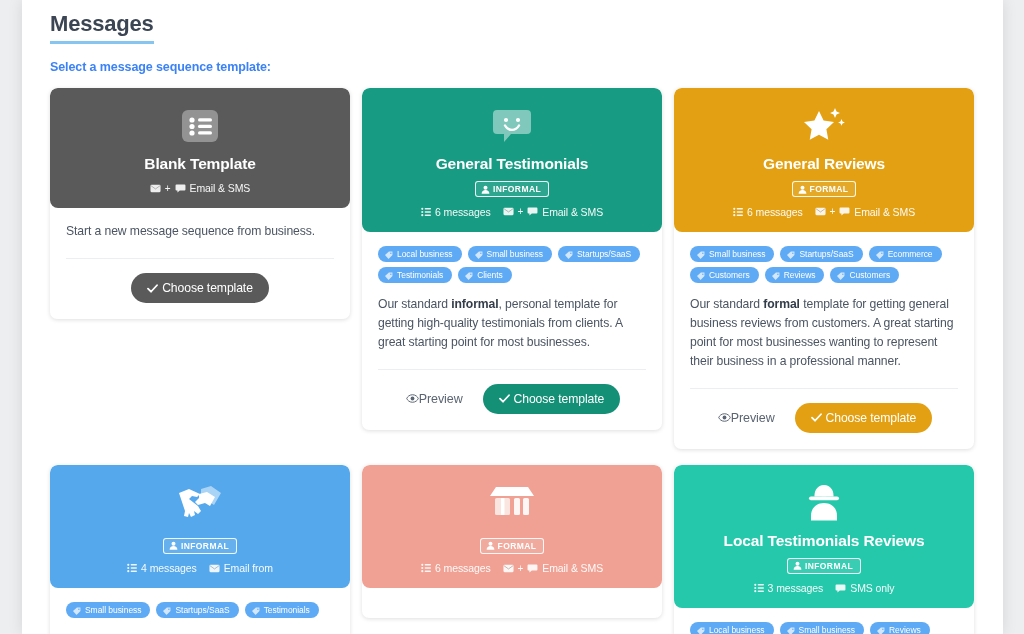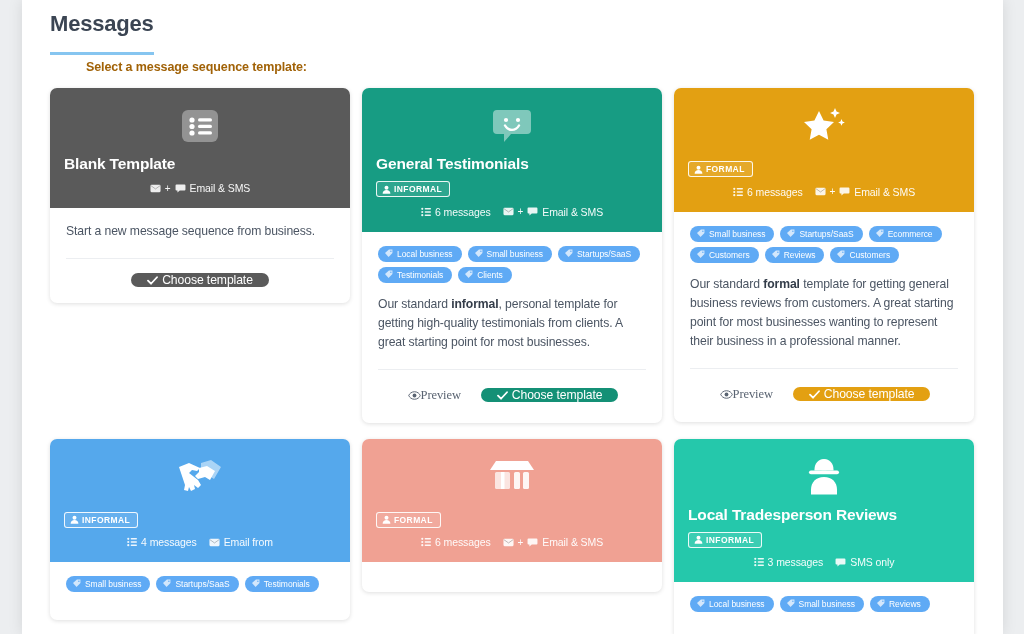--- a/index.html
+++ b/index.html
@@ -37,33 +37,32 @@
     left: 28px;
     top: 10px;
   }
   .page-title {
     font-size: 22px;
     font-weight: bold;
     color: #3b4553;
     letter-spacing: -0.2px;
     line-height: 28px;
     display: inline-block;
-    padding-bottom: 14px;
+    padding-bottom: 3px;
     border-bottom: 3px solid #0f766e;
   }
 
   .subtitle {
     position: absolute;
     left: 28px;
     top: 60px;
     font-size: 12.5px;
     font-weight: bold;
-    color: #a16207;
+    color: #3b82f6;
     letter-spacing: -0.1px;
-    margin-left: 36px;
   }
 
   
   .grid {
     position: absolute;
     left: 28px;
     top: 88px;
     width: 925px;
     display: flex;
     flex-wrap: wrap;
@@ -77,23 +76,24 @@
     box-shadow: 0 1px 4px rgba(0,0,0,0.13);
     overflow: hidden;
     display: flex;
     flex-direction: column;
     align-self: flex-start;
   }
 
   
   .card-head {
     padding: 16px 14px 14px;
-    text-align: left;
+    text-align: center;
     color: #ffffff;
     position: relative;
+    border-radius: 8px;
   }
   .head-icon {
     height: 44px;
     display: flex;
     align-items: center;
     justify-content: center;
     margin-bottom: 6px;
   }
   .head-icon svg { display: block; }
 
@@ -148,21 +148,21 @@
   }
 
   .tags {
     display: flex;
     flex-wrap: wrap;
     gap: 5px 6px;
     margin-bottom: 12px;
   }
   .tag {
     display: inline-flex;
-    align-items: flex-start;
+    align-items: flex-end;
     gap: 4px;
     background: #5faaf5;
     color: #ffffff;
     border-radius: 10px;
     padding: 3px 9px 3px 7px;
     font-size: 8.5px;
     letter-spacing: -0.05px;
     white-space: nowrap;
   }
   .tag svg { display: block; opacity: 0.85; }
@@ -189,33 +189,33 @@
   }
 
   .preview-btn {
     display: inline-flex;
     align-items: center;
     background: transparent;
     border: none;
     font-size: 12.5px;
     color: #5a6472;
     cursor: pointer;
-    font-family: Liberation Serif, serif;
+    font-family: Liberation Sans, sans-serif;
     letter-spacing: -0.1px;
     padding: 4px 2px;
   }
   .preview-btn svg { display: block; }
 
   .choose-btn {
     display: inline-flex;
     align-items: center;
     gap: 4px;
     border: none;
     border-radius: 15px;
-    padding: 0 16px;
+    padding: 8px 16px;
     font-size: 12.2px;
     color: #ffffff;
     cursor: pointer;
     font-family: inherit;
     letter-spacing: -0.1px;
     white-space: nowrap;
   }
   .choose-btn svg { display: block; }
 
   .blank-body .desc { margin-bottom: 0; }
@@ -397,21 +397,21 @@
             </div>
           </div>
         </div>
         <div class="card">
           <div class="card-head" style="background:#e3a012"><div class="head-icon">
               <svg width="44" height="42" viewBox="0 0 44 42">
                 <path d="M17 6l4.6 9.5 10.4 1.5-7.6 7.3 1.9 10.4L17 29.8 7.7 34.7l1.9-10.4L2 17l10.4-1.5z" fill="#fff"></path>
                 <path d="M33 3l1.5 3.6L38 8l-3.5 1.4L33 13l-1.5-3.6L28 8l3.5-1.4z" fill="#fff"></path>
                 <path d="M39.5 14l1 2.4 2.4 1-2.4 1-1 2.4-1-2.4-2.4-1 2.4-1z" fill="#fff"></path>
               </svg>
-            </div><div class="badge">
+            </div><div class="card-title">General Reviews</div><div class="badge">
               <span>
                 <svg width="9" height="9" viewBox="0 0 10 10">
                   <circle cx="5" cy="3" r="2.2" fill="#fff"></circle>
                   <path d="M0.7 9.6c0-2.5 1.9-4 4.3-4s4.3 1.5 4.3 4z" fill="#fff"></path>
                 </svg>
               </span>
               <span>FORMAL</span>
             </div><div class="meta">
               <span class="mgroup">
                 <span>
@@ -643,21 +643,21 @@
           <div class="card-body"></div>
         </div>
         <div class="card">
           <div class="card-head" style="background:#25c8ab"><div class="head-icon">
               <svg width="44" height="42" viewBox="0 0 44 42">
                 <path d="M22 3c5.5 0 9.5 4.6 9.5 10.2v1.3h-19v-1.3C12.5 7.6 16.5 3 22 3z" fill="#fff"></path>
                 <rect x="19.6" y="3.4" width="4.8" height="11" fill="rgba(255,255,255,0.55)"></rect>
                 <rect x="7" y="14.4" width="30" height="3.8" rx="1.9" fill="#fff"></rect>
                 <path d="M22 21c8 0 13 5.4 13 12.5v5H9v-5C9 26.4 14 21 22 21z" fill="#fff"></path>
               </svg>
-            </div><div class="card-title">Local Tradesperson Reviews</div><div class="badge">
+            </div><div class="card-title">Local Testimonials Reviews</div><div class="badge">
               <span>
                 <svg width="9" height="9" viewBox="0 0 10 10">
                   <circle cx="5" cy="3" r="2.2" fill="#fff"></circle>
                   <path d="M0.7 9.6c0-2.5 1.9-4 4.3-4s4.3 1.5 4.3 4z" fill="#fff"></path>
                 </svg>
               </span>
               <span>INFORMAL</span>
             </div><div class="meta">
               <span class="mgroup">
                 <span>

